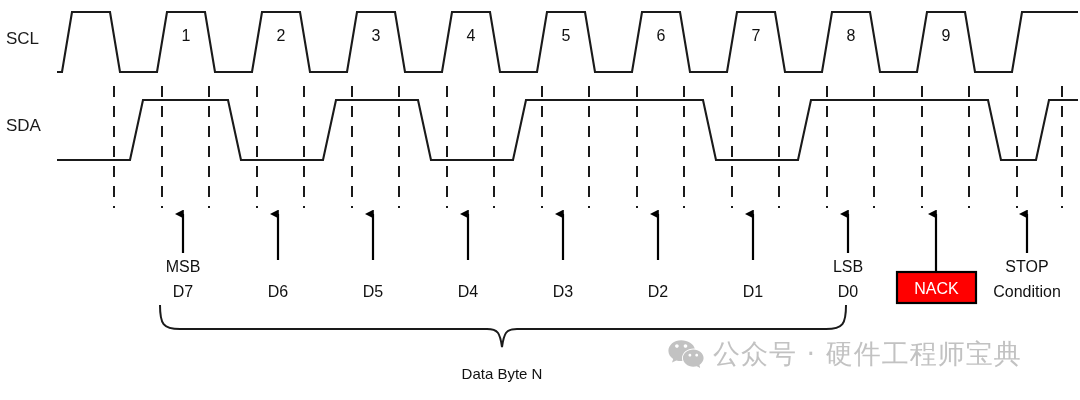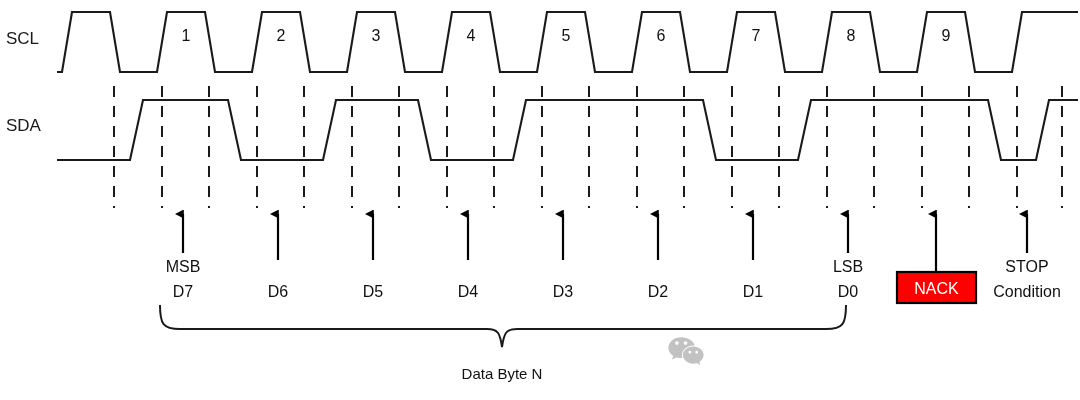--- a/index.html
+++ b/index.html
@@ -195,15 +195,16 @@
                M17.5,8.8 C16.5,8.8 15.7,8.0 15.7,7.0 C15.7,6.0 16.5,5.2 17.5,5.2
                C18.5,5.2 19.3,6.0 19.3,7.0 C19.3,8.0 18.5,8.8 17.5,8.8 Z"></path>
       <path fill="#c2c2c2" d="M35.6,19.1 C35.6,14.3 30.9,10.5 25.3,10.5 C19.6,10.5 14.9,14.3 14.9,19.1
                C14.9,23.9 19.6,27.7 25.3,27.7 C26.5,27.7 27.7,27.5 28.8,27.2
                L32.3,29.0 L31.4,25.9 C33.9,24.3 35.6,21.9 35.6,19.1 Z
                M21.9,17.6 C21.1,17.6 20.5,17.0 20.5,16.2 C20.5,15.4 21.1,14.8 21.9,14.8
                C22.7,14.8 23.3,15.4 23.3,16.2 C23.3,17.0 22.7,17.6 21.9,17.6 Z
                M28.7,17.6 C27.9,17.6 27.3,17.0 27.3,16.2 C27.3,15.4 27.9,14.8 28.7,14.8
                C29.5,14.8 30.1,15.4 30.1,16.2 C30.1,17.0 29.5,17.6 28.7,17.6 Z"></path>
     </svg>
+    <span>公众号 · 硬件工程师宝典</span>
   </div>
 
 </div>
 
 </body></html>

